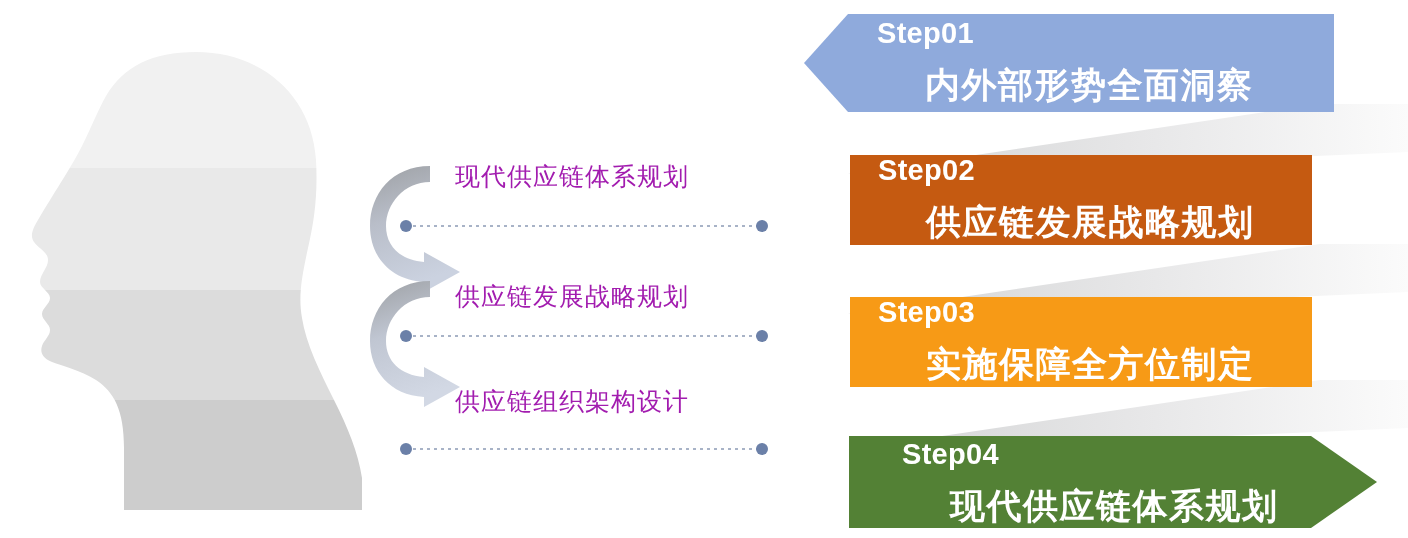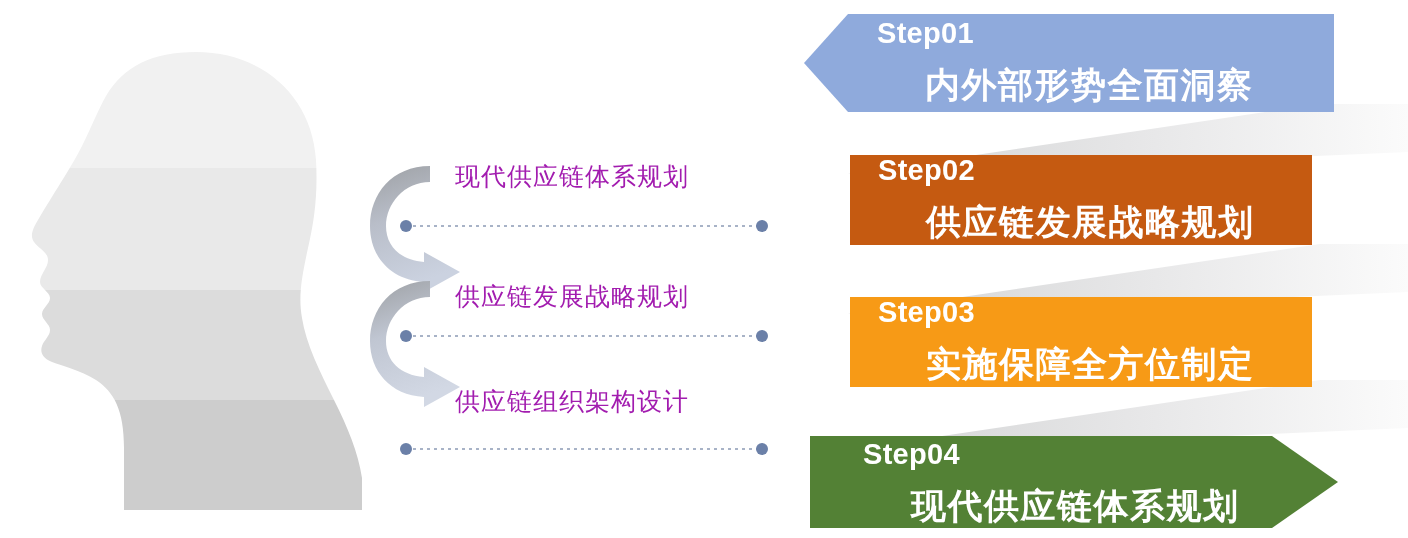--- a/index.html
+++ b/index.html
@@ -213,21 +213,21 @@
   <div class="step" style="left:850px;top:297px;width:462px;height:90px;z-index:2;">
     <svg style="position:absolute;left:0;top:0;" width="462" height="90" viewBox="0 0 462 90">
       <rect x="0" y="0" width="462" height="90" fill="#F79A16"></rect>
     </svg>
     <div class="step-inner" style="margin-left:28px;">
       <span class="step-num">Step03</span>
       <span class="step-desc">实施保障全方位制定</span>
     </div>
   </div>
 
-  <div class="step" style="left:810px;top:436px;width:528px;height:96px;z-index:2;">
+  <div class="step" style="left:849px;top:436px;width:528px;height:96px;z-index:2;">
     <svg style="position:absolute;left:0;top:0;" width="528" height="92" viewBox="0 0 528 92">
       <polygon points="0,0 462,0 528,46 462,92 0,92" fill="#538135"></polygon>
     </svg>
     <div class="step-inner" style="margin-left:53px;">
       <span class="step-num">Step04</span>
       <span class="step-desc">现代供应链体系规划</span>
     </div>
   </div>
 
 </div>

